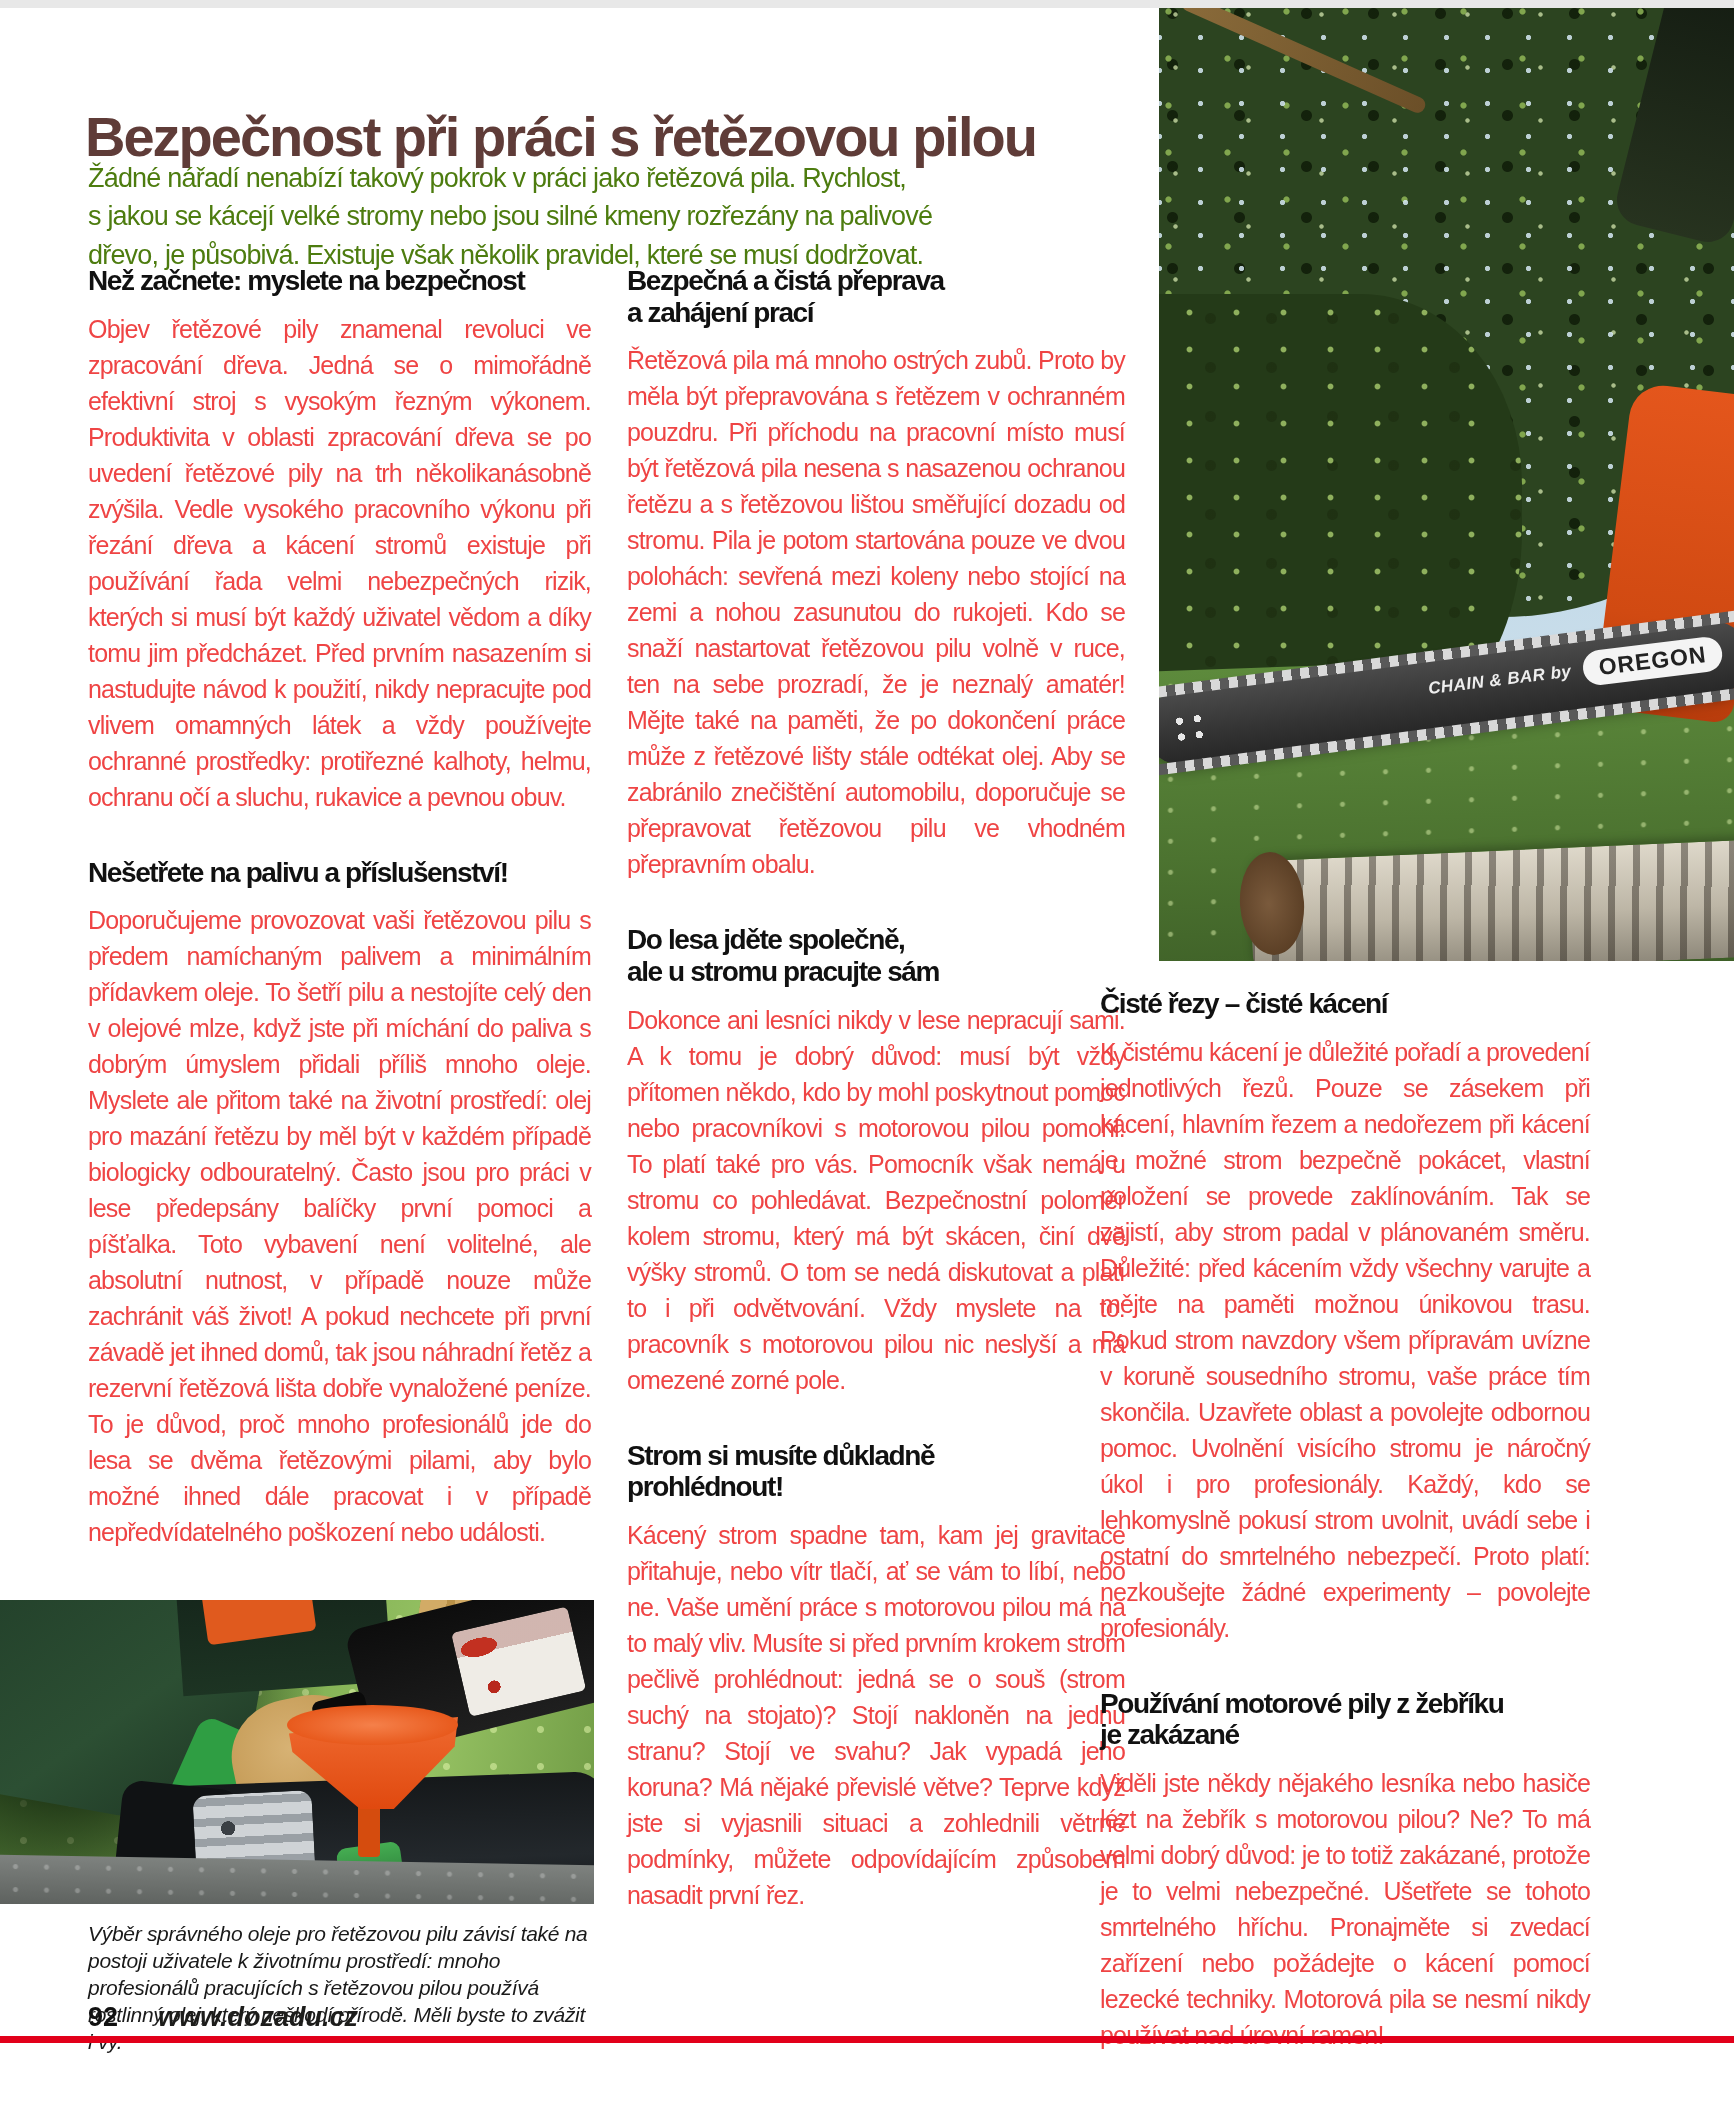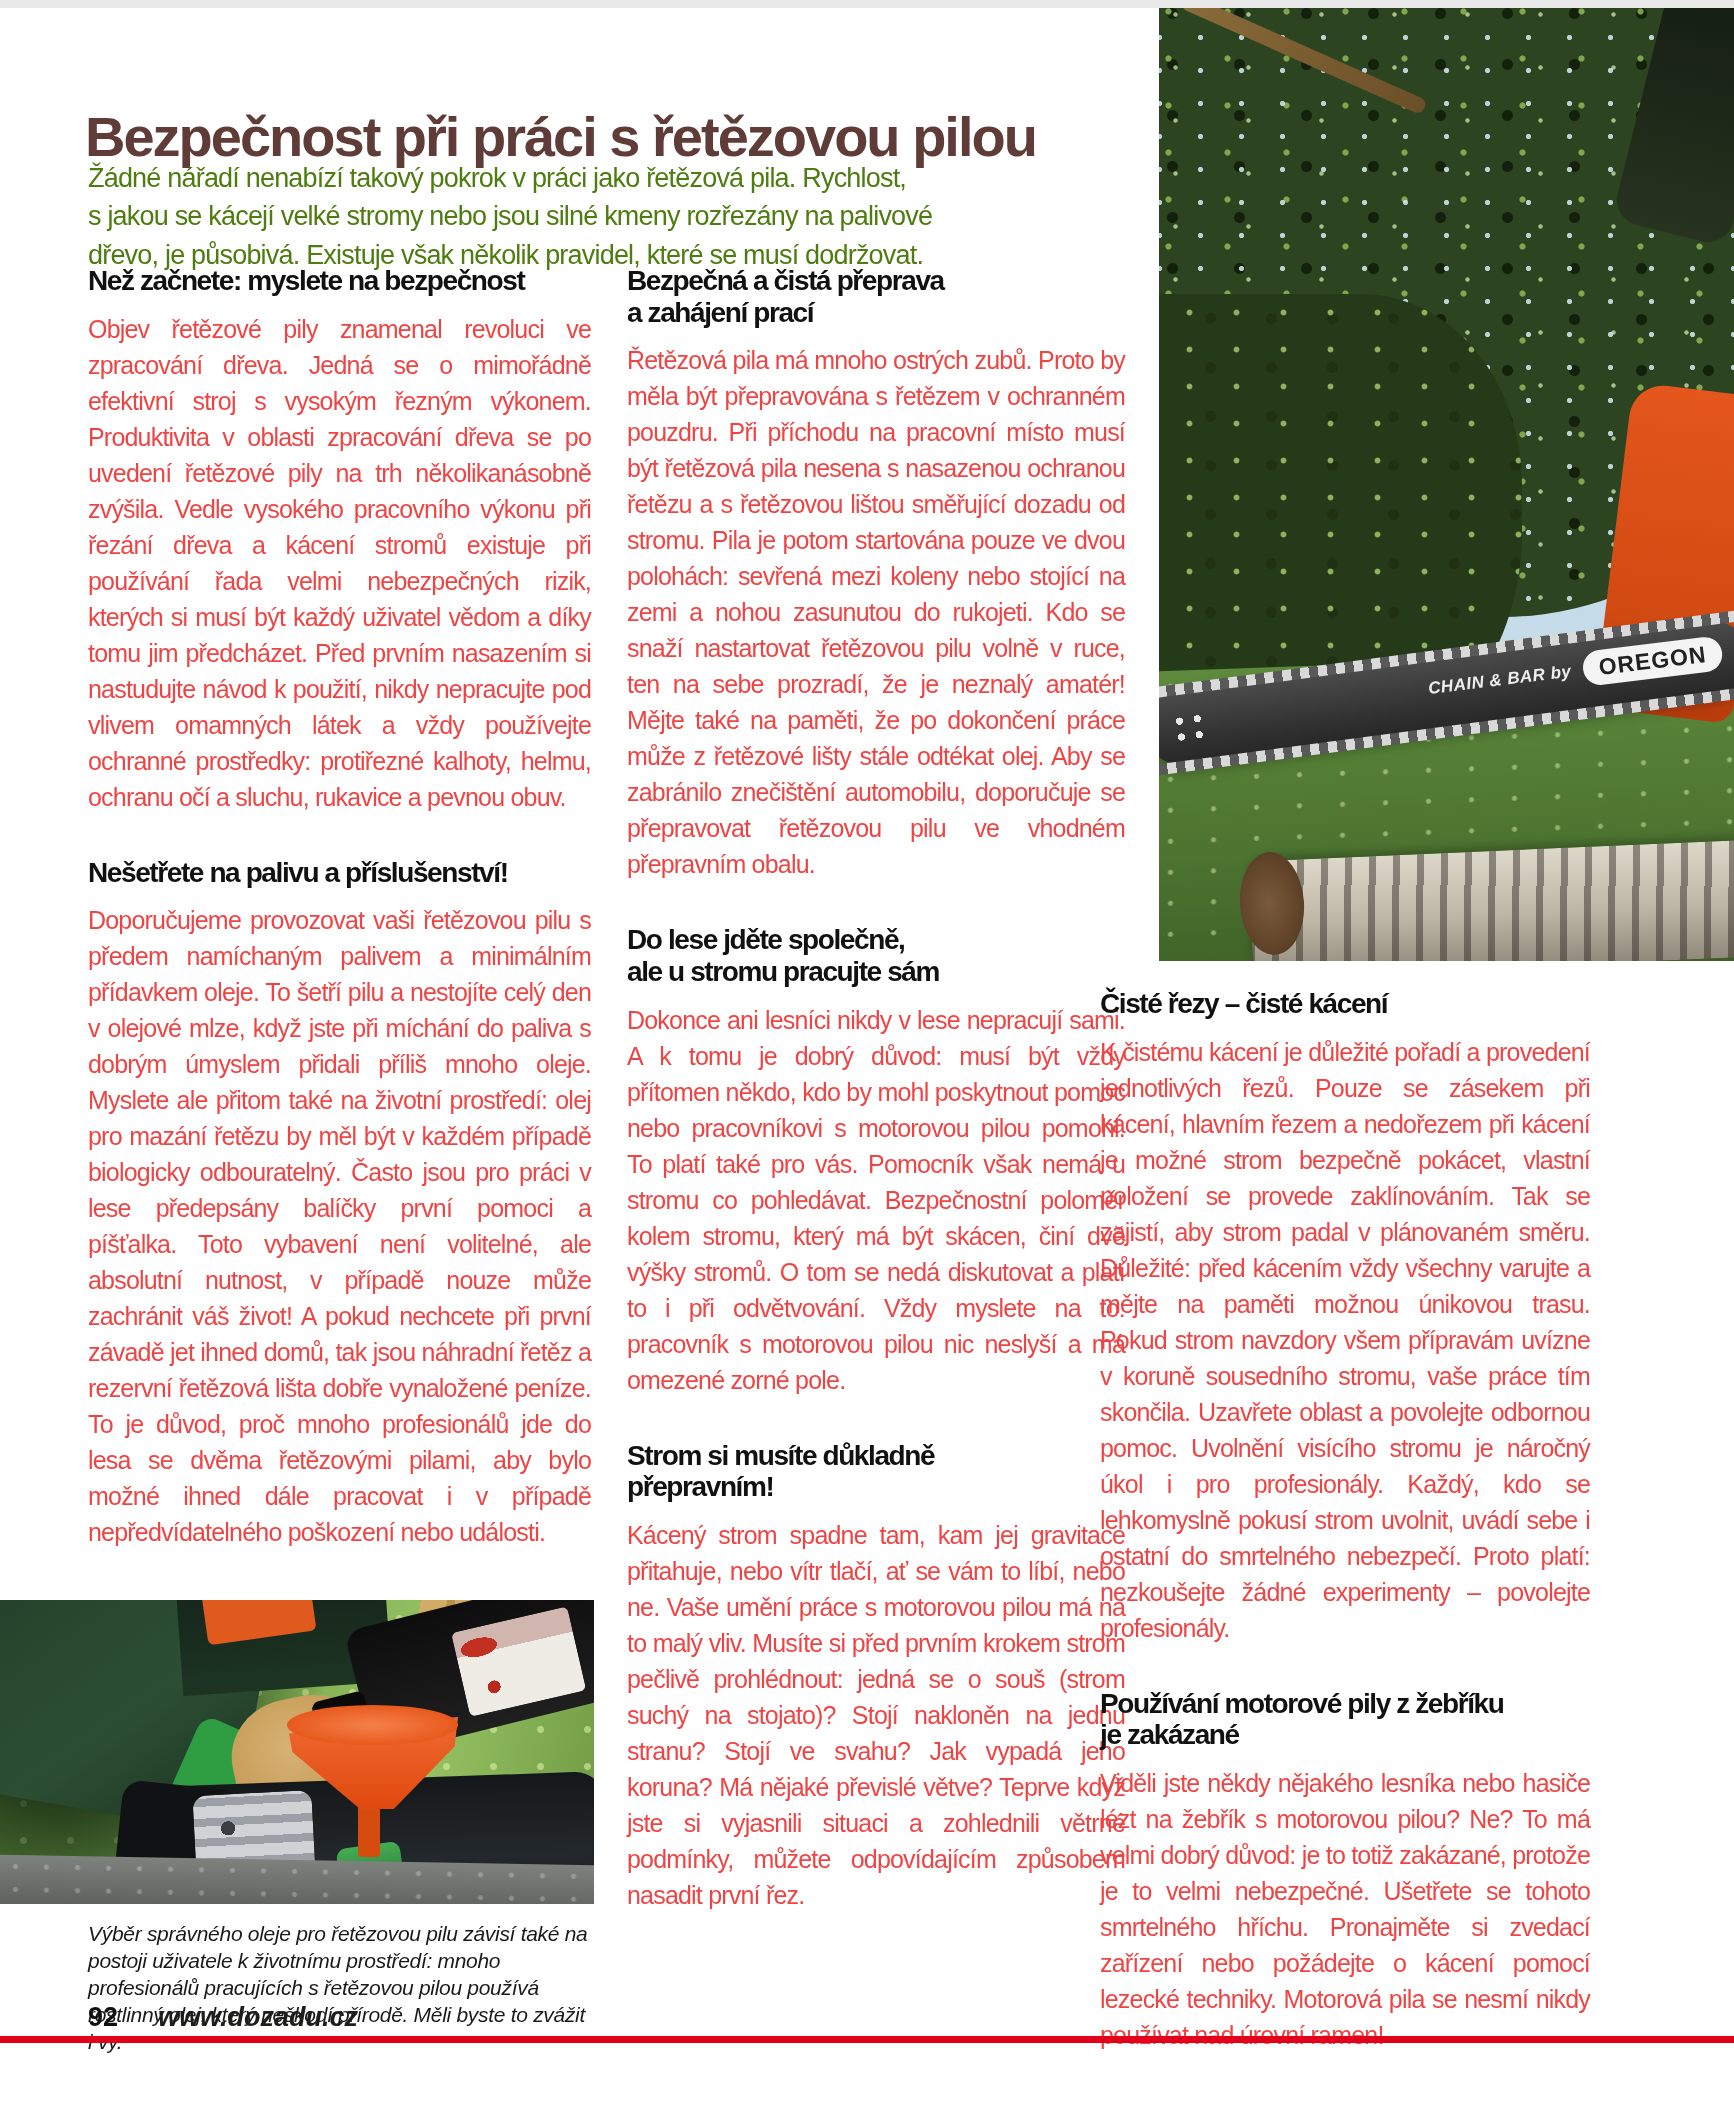--- a/index.html
+++ b/index.html
@@ -256,27 +256,27 @@
     </div>
   </div>
 
   <div class="col col2">
     <div class="sec">
       <h3>Bezpečná a čistá přeprava
 a zahájení prací</h3>
       <p>Řetězová pila má mnoho ostrých zubů. Proto by měla být přepravována s řetězem v ochranném pouzdru. Při příchodu na pracovní místo musí být řetězová pila nesena s nasazenou ochranou řetězu a s řetězovou lištou směřující dozadu od stromu. Pila je potom startována pouze ve dvou polohách: sevřená mezi koleny nebo stojící na zemi a nohou zasunutou do rukojeti. Kdo se snaží nastartovat řetězovou pilu volně v ruce, ten na sebe prozradí, že je neznalý amatér! Mějte také na paměti, že po dokončení práce může z řetězové lišty stále odtékat olej. Aby se zabránilo znečištění automobilu, doporučuje se přepravovat řetězovou pilu ve vhodném přepravním obalu.</p>
     </div>
     <div class="sec">
-      <h3>Do lese jděte společně,
+      <h3>Do lesa jděte společně,
 ale u stromu pracujte sám</h3>
       <p>Dokonce ani lesníci nikdy v lese nepracují sami. A k tomu je dobrý důvod: musí být vždy přítomen někdo, kdo by mohl poskytnout pomoc nebo pracovníkovi s motorovou pilou pomohl. To platí také pro vás. Pomocník však nemá u stromu co pohledávat. Bezpečnostní poloměr kolem stromu, který má být skácen, činí dvě výšky stromů. O tom se nedá diskutovat a platí to i při odvětvování. Vždy myslete na to: pracovník s motorovou pilou nic neslyší a má omezené zorné pole.</p>
     </div>
     <div class="sec">
       <h3>Strom si musíte důkladně
-přepravním!</h3>
+prohlédnout!</h3>
       <p>Kácený strom spadne tam, kam jej gravitace přitahuje, nebo vítr tlačí, ať se vám to líbí, nebo ne. Vaše umění práce s motorovou pilou má na to malý vliv. Musíte si před prvním krokem strom pečlivě prohlédnout: jedná se o souš (strom suchý na stojato)? Stojí nakloněn na jednu stranu? Stojí ve svahu? Jak vypadá jeho koruna? Má nějaké převislé větve? Teprve když jste si vyjasnili situaci a zohlednili větrné podmínky, můžete odpovídajícím způsobem nasadit první řez.</p>
     </div>
   </div>
 
   <div class="col col3">
     <div class="sec">
       <h3>Čisté řezy – čisté kácení</h3>
       <p>K čistému kácení je důležité pořadí a provedení jednotlivých řezů. Pouze se zásekem při kácení, hlavním řezem a nedořezem při kácení je možné strom bezpečně pokácet, vlastní položení se provede zaklínováním. Tak se zajistí, aby strom padal v plánovaném směru. Důležité: před kácením vždy všechny varujte a mějte na paměti možnou únikovou trasu. Pokud strom navzdory všem přípravám uvízne v koruně sousedního stromu, vaše práce tím skončila. Uzavřete oblast a povolejte odbornou pomoc. Uvolnění visícího stromu je náročný úkol i pro profesionály. Každý, kdo se lehkomyslně pokusí strom uvolnit, uvádí sebe i ostatní do smrtelného nebezpečí. Proto platí: nezkoušejte žádné experimenty – povolejte profesionály.</p>
     </div>
     <div class="sec">

